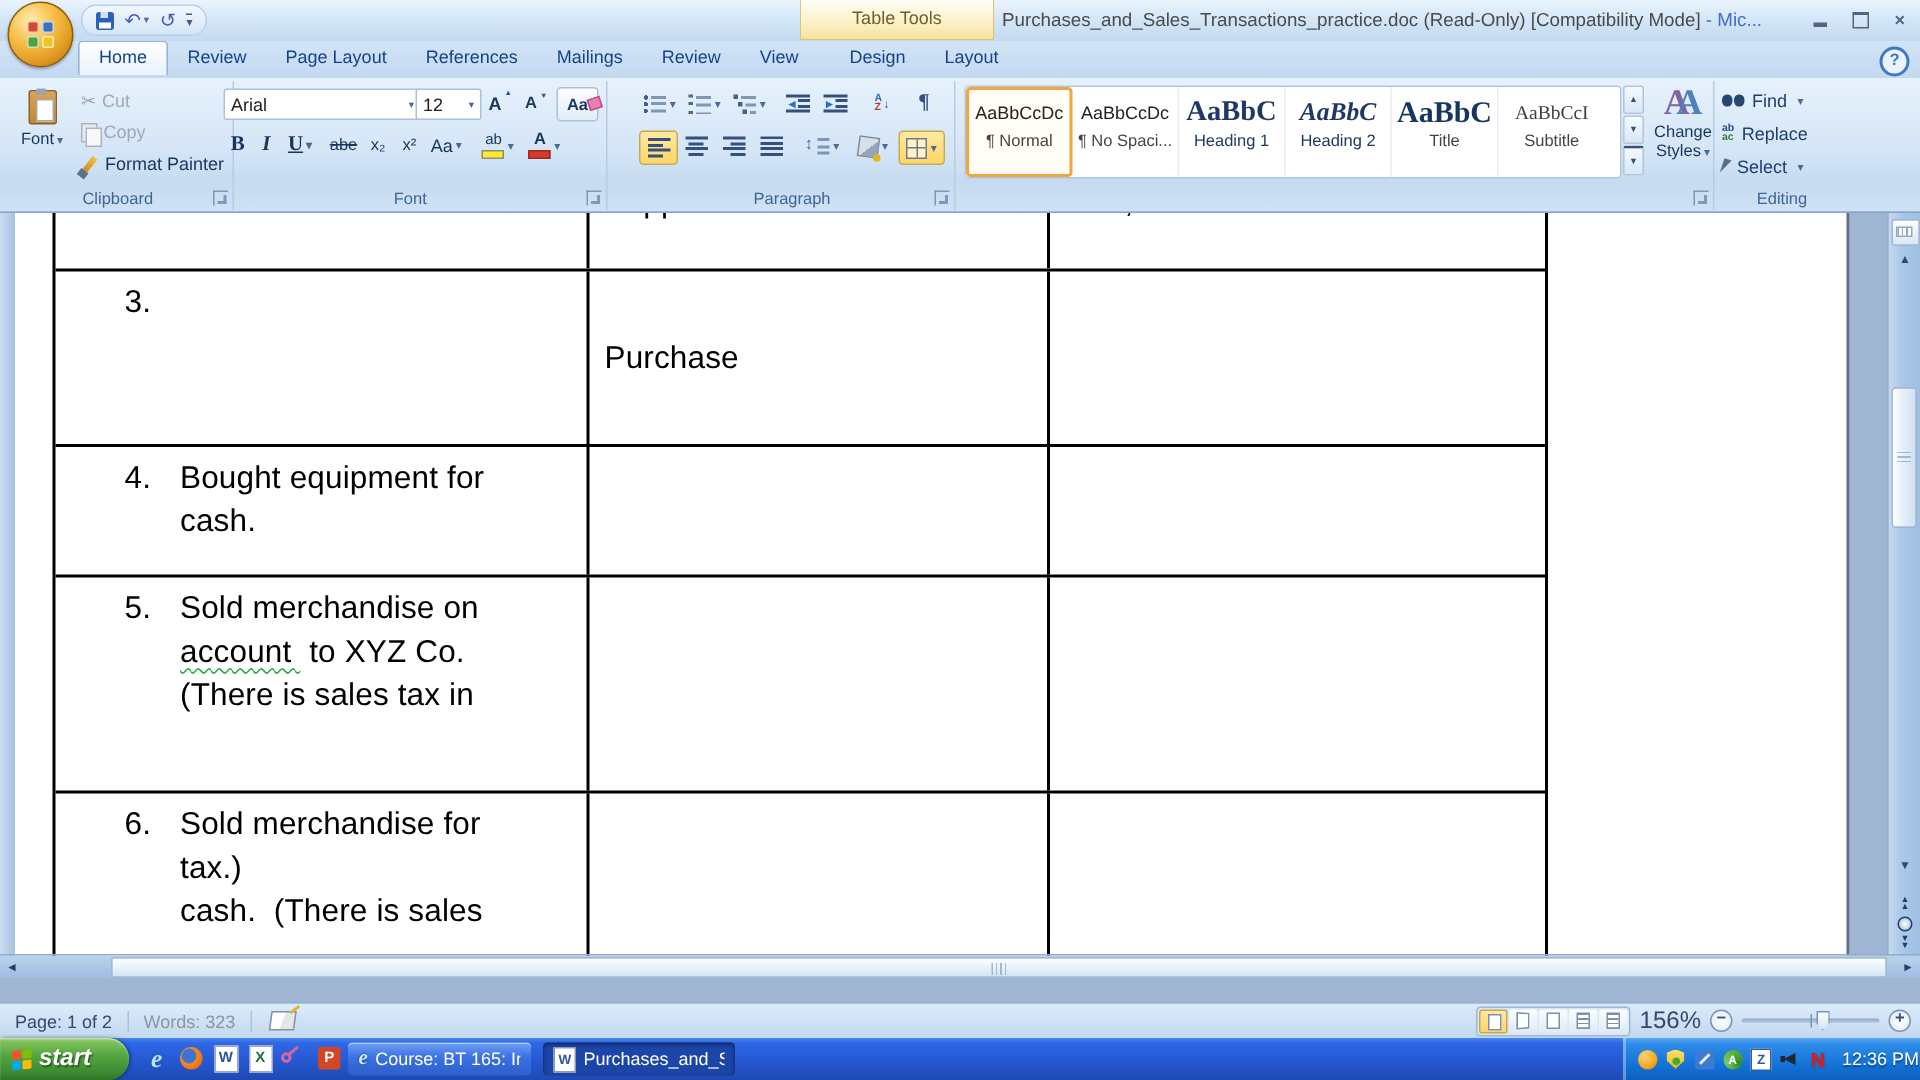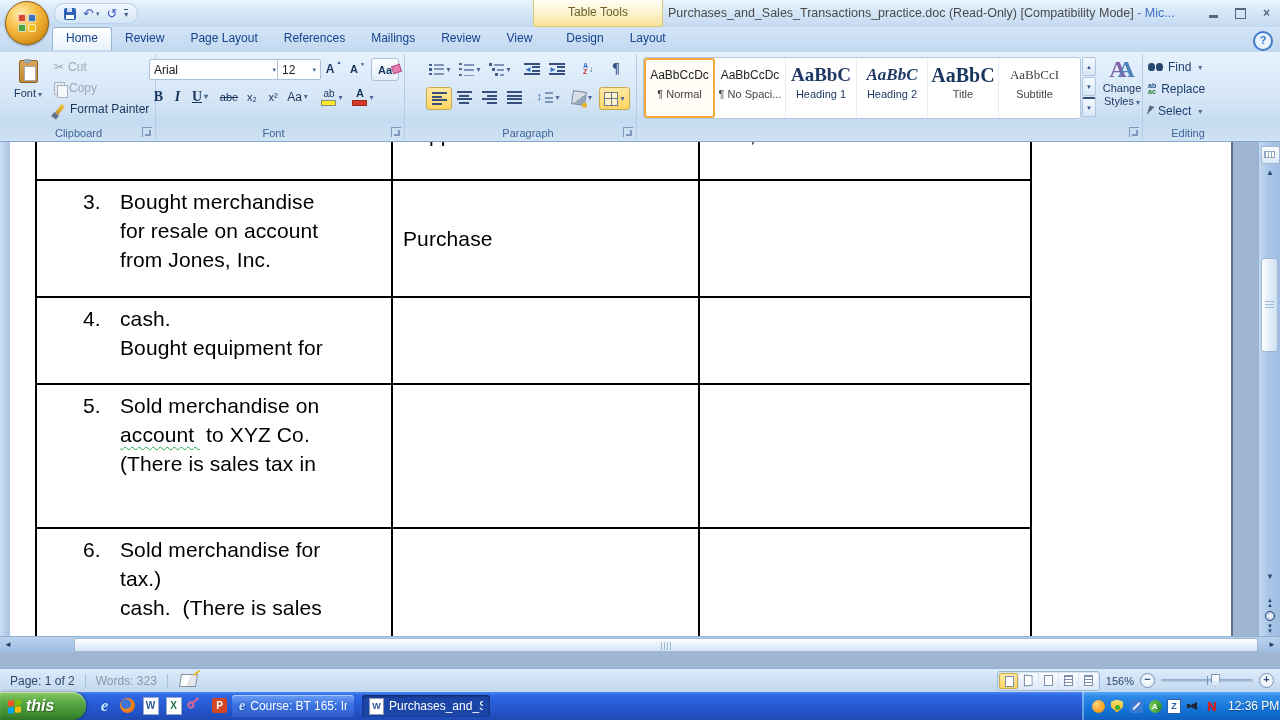--- a/index.html
+++ b/index.html
@@ -218,21 +218,21 @@
     border:1px solid #8A8F9C;transform:skewX(-8deg);position:relative;margin-left:4px}
   .bookic::after{content:"";position:absolute;right:-3px;top:-3px;width:7px;height:2px;background:#E8B321;transform:rotate(-40deg)}
   .sright{position:absolute;right:6px;top:0;height:23px;display:flex;align-items:center;gap:6px}
   .views{display:flex;gap:1px;border:1px solid #9FB8D4;border-radius:3px;background:#D7E6F5;padding:1px}
   .vw{width:19px;height:16px;border-radius:2px;background:linear-gradient(#FDFEFF,#DCE9F6);position:relative}
   .vw.active{background:linear-gradient(#FFE9A2,#FFD564);border:1px solid #C9A94E;box-sizing:border-box}
   .vw::before{content:"";position:absolute;left:5px;top:2px;width:9px;height:11px;background:#FFF;border:1px solid #7C8FAE;
     box-sizing:border-box}
   .vw.vbook::before{transform:perspective(20px) rotateY(18deg)}
   .vw.voutl::before{background:repeating-linear-gradient(to bottom,#7C8FAE 0 1px,#FFF 1px 3px)}
-  .zoomtxt{font-size:11px;color:#33486B}
+  .zoomtxt{font-size:16px;color:#33486B}
   .zbtn{width:13px;height:13px;border:1px solid #7A93B8;border-radius:50%;background:radial-gradient(#FFF,#DCE9F6);
     color:#35507E;font-size:11px;line-height:11px;text-align:center;font-weight:bold}
   .ztrack{width:92px;height:3px;background:linear-gradient(#8FA8C8,#B9CCE4);position:relative;border-radius:2px}
   .ztrack::before{content:"";position:absolute;left:50%;top:-3px;width:1px;height:9px;background:#7A93B8}
   .zptr{position:absolute;left:54%;top:-5px;width:9px;height:13px;background:linear-gradient(#FDFEFF,#D3E4F4);
     border:1px solid #7A93B8;box-sizing:border-box;clip-path:polygon(0 0,100% 0,100% 62%,50% 100%,0 62%)}
 
   
   .taskbar{position:absolute;top:692px;left:0;right:0;height:28px;
     background:linear-gradient(#4A86F0,#2E67E6 12%,#2457CE 60%,#1E49B4)}
@@ -539,38 +539,33 @@
             <span class="clipinner" style="left:10px">Supplies</span>
           </div>
           <div class="clipcell" style="flex:1">
             <span class="clipinner" style="left:10px">A/P , ABC Co.</span>
           </div>
         </div>
 
         <div class="trow" style="height:117px">
           <div class="c1">
             <span class="num">3.</span>
-            <span>
-              <span class="dline" style="display:block">Bought merchandise</span>
-              <span class="dline" style="display:block">for resale on account</span>
-              <span class="dline" style="display:block">from Jones, Inc.</span>
-            </span>
           </div>
           <div class="c2">
             <span>Purchase</span>
           </div>
           <div class="c3"></div>
         </div>
 
         <div class="trow" style="height:87px">
           <div class="c1">
             <span class="num">4.</span>
             <span>
+              <span class="dline" style="display:block">Bought equipment for</span>
               <span class="dline" style="display:block">cash.</span>
-              <span class="dline" style="display:block">Bought equipment for</span>
             </span>
           </div>
           <div class="c2"></div>
           <div class="c3"></div>
         </div>
 
         <div class="trow" style="height:144px">
           <div class="c1">
             <span class="num">5.</span>
             <span>
@@ -646,21 +641,21 @@
   </div>
 
   <div class="taskbar">
     <div class="startbtn">
       <span class="xpflag">
           <i class="f1"></i>
           <i class="f2"></i>
           <i class="f3"></i>
           <i class="f4"></i>
         </span>
-      <span>this</span>
+      <span>start</span>
     </div>
     <div class="ql">
       <span class="qlic">
           <span class="ie-e">e</span>
         </span>
       <span class="qlic">
           <span class="ffx"></span>
         </span>
       <span class="qlic">
           <span class="pgic wblue">W</span>

